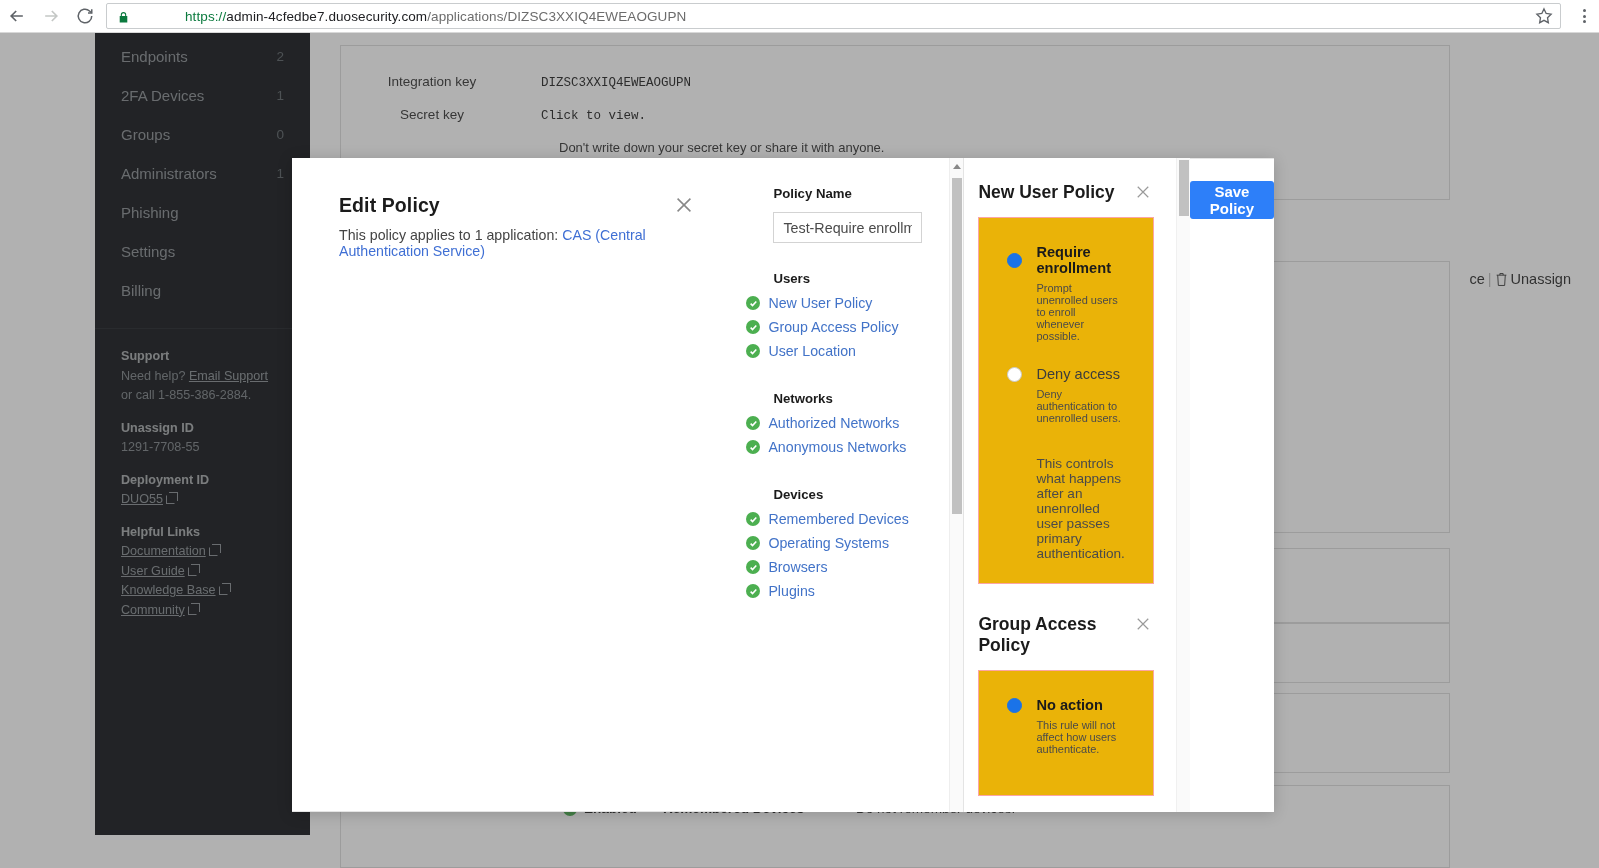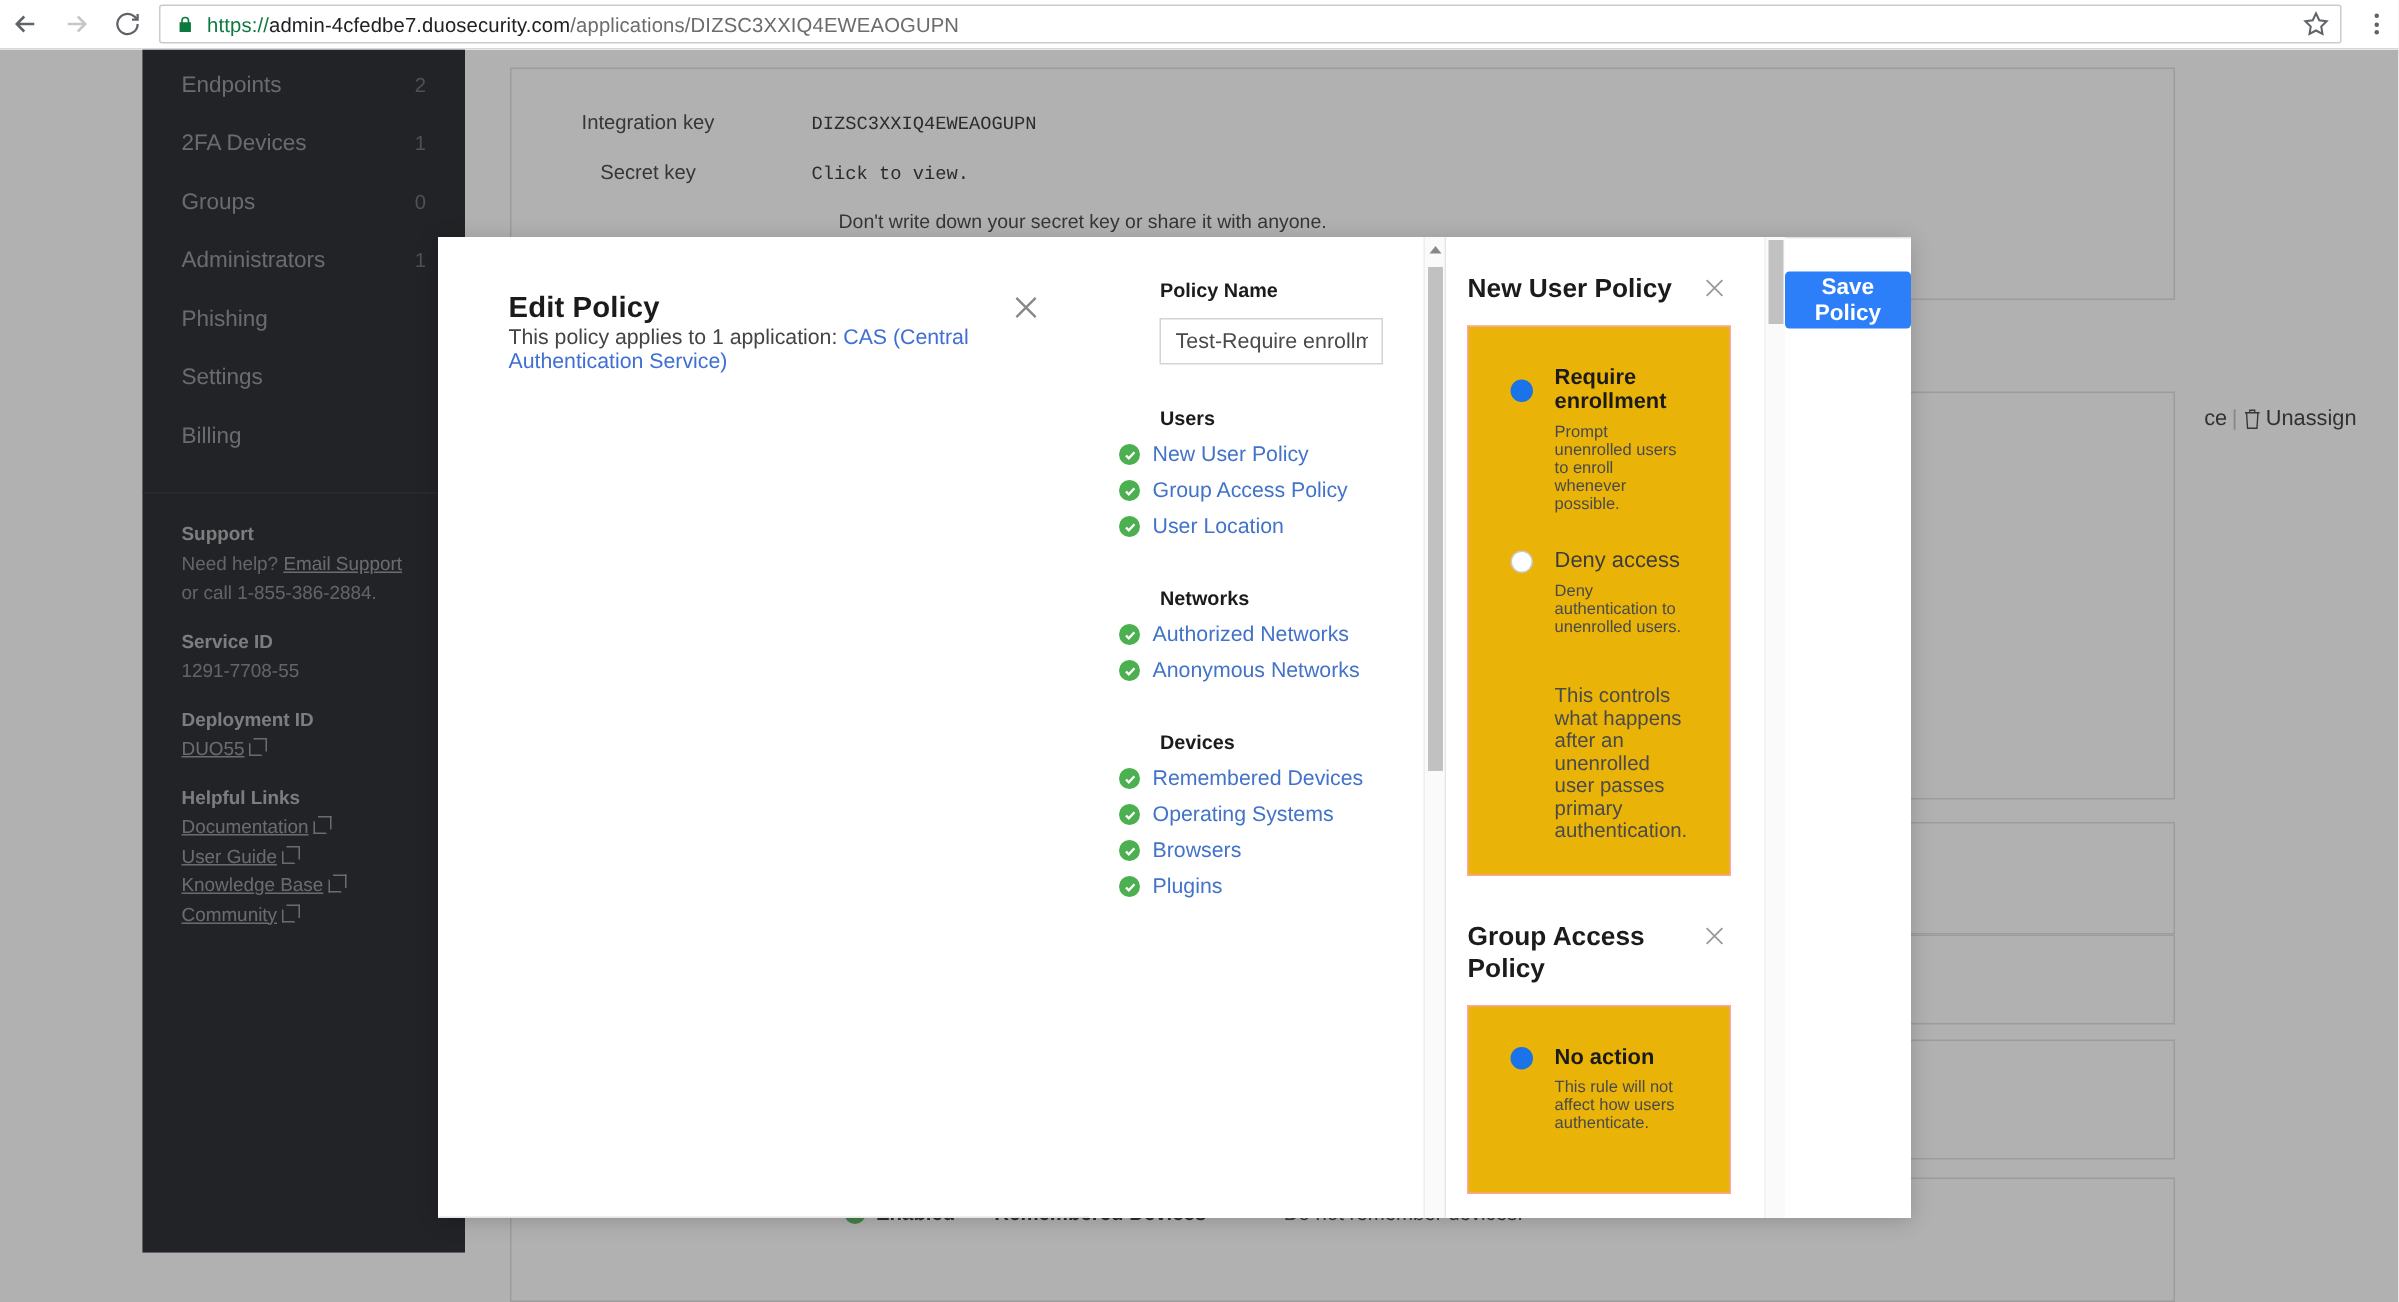--- a/index.html
+++ b/index.html
@@ -23,20 +23,21 @@
     color: #5f6368;
   }
   .nav-btn svg { display: block; }
   .nav-btn.disabled { color: #c4c7c5; }
   #omnibox {
     flex: 1; height: 26px; margin: 0 8px 0 4px;
     border: 1px solid #c9ccce; border-radius: 2px;
     background: #fff;
     display: flex; align-items: center;
     padding: 0 6px 0 10px;
+    gap: 47px;
   }
   #lock-icon { width: 13px; height: 13px; margin-right: 8px; flex: 0 0 auto; }
   #url-text {
     flex: 1; font-size: 13.5px; color: #5a5a5a;
     white-space: nowrap; overflow: hidden;
     letter-spacing: .1px;
   }
   #url-text .u-scheme { color: #0b7a3e; }
   #url-text .u-host   { color: #202124; }
   #url-text .u-path   { color: #6c6c6c; }
@@ -161,21 +162,21 @@
   #modal-header {
     position: relative;
     padding: 36px 40px 22px 47px;
     border-bottom: 1px solid #e4e4e4;
   }
   #modal-title {
     font-size: 19.5px; font-weight: bold; color: #1b1b1b;
     letter-spacing: .1px;
   }
   #modal-sub {
-    font-size: 14.2px; color: #444;
+    margin-top: 10px; font-size: 14.2px; color: #444;
   }
   #modal-sub a { color: #3f6fd4; text-decoration: none; }
   #modal-close {
     position: absolute; right: 31px; top: 36px;
     width: 22px; height: 22px; color: #888;
   }
 
   #modal-body { flex: 1; display: flex; min-height: 0; }
 
   
@@ -372,21 +373,21 @@
 
       <div id="side-divider"></div>
 
       <div id="side-support">
         <div class="blk">
           <div class="hd">Support</div>
           <div><span>Need help? </span><a href="#">Email Support</a></div>
           <div>or call 1-855-386-2884.</div>
         </div>
         <div class="blk">
-          <div class="hd">Service ID</div>
+          <div class="hd">Unassign ID</div>
           <div>1291-7708-55</div>
         </div>
         <div class="blk">
           <div class="hd">Deployment ID</div>
           <div><a href="#">DUO55</a><span class="ext-ic"></span></div>
         </div>
         <div class="blk">
           <div class="hd">Helpful Links</div>
           <div><a href="#">Documentation</a><span class="ext-ic"></span></div>
           <div><a href="#">User Guide</a><span class="ext-ic"></span></div>

